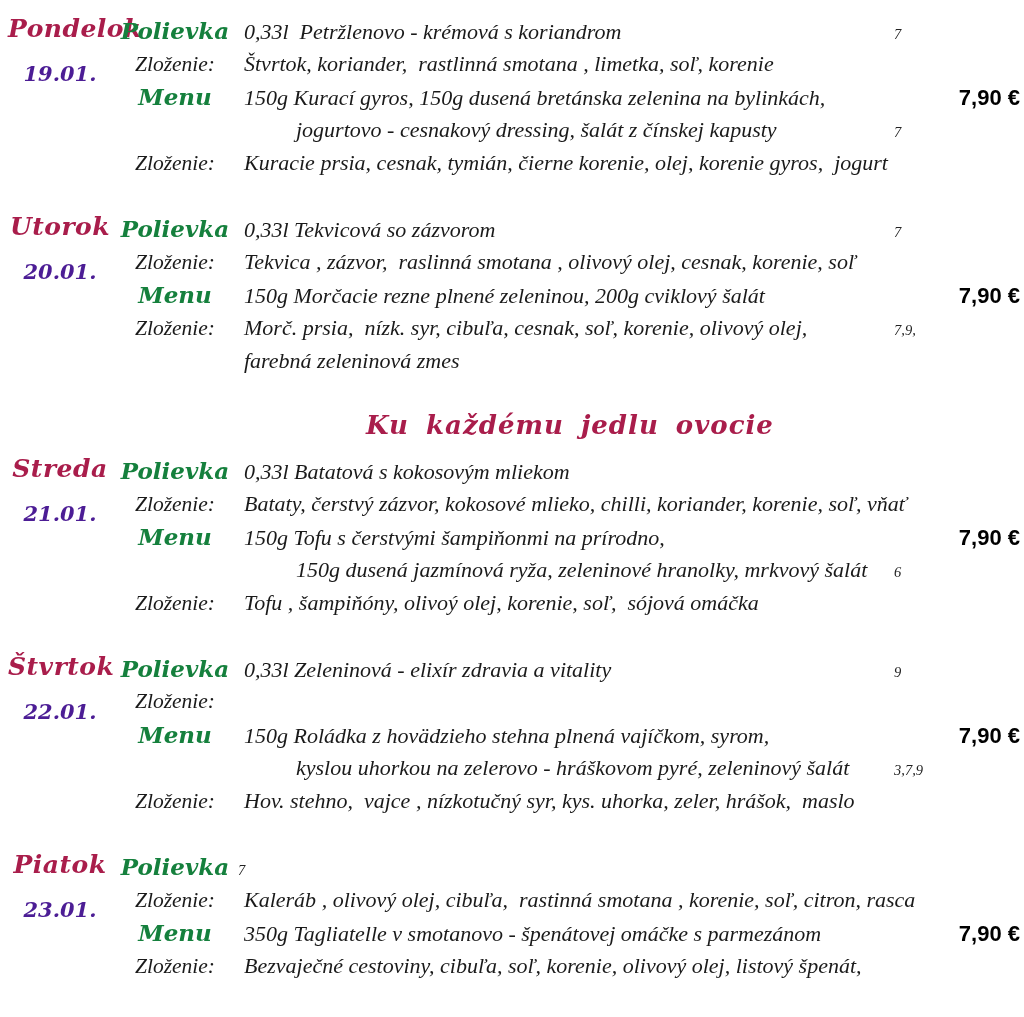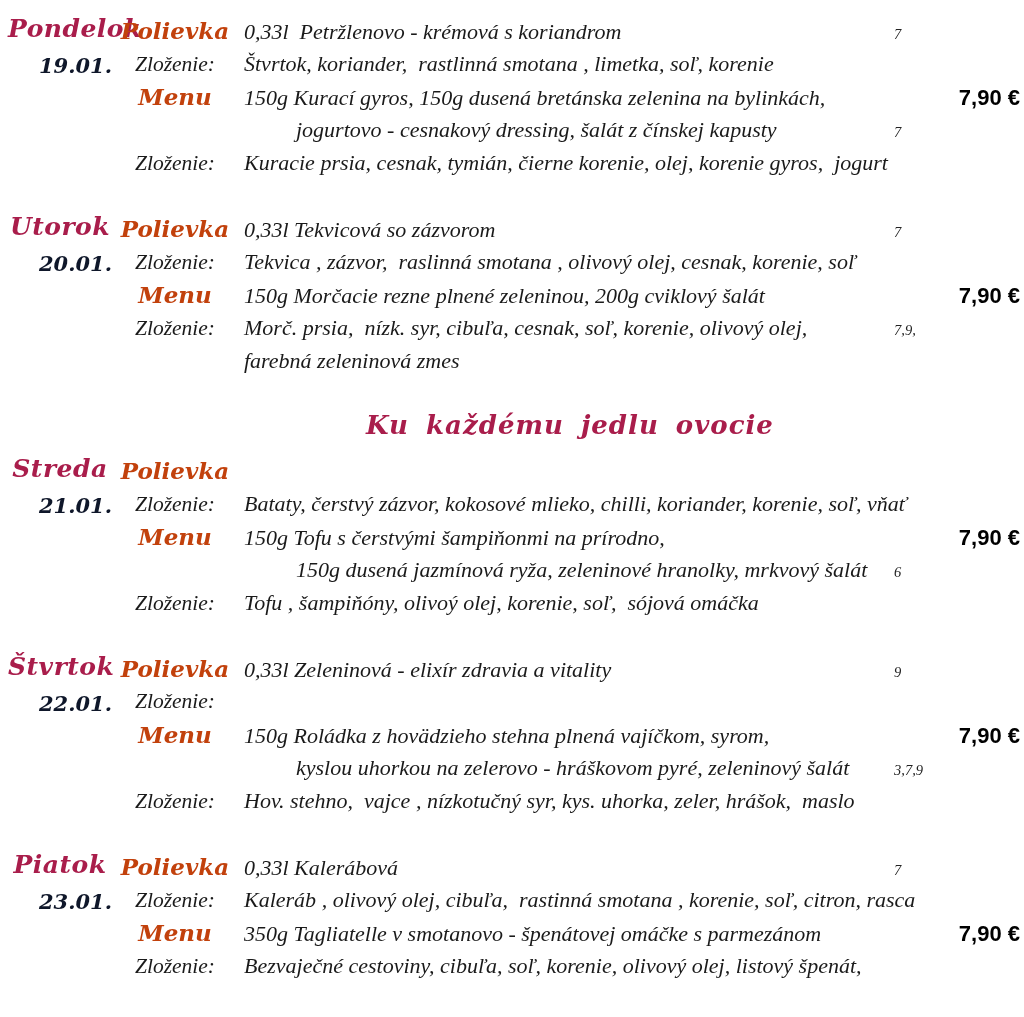--- a/index.html
+++ b/index.html
@@ -24,39 +24,38 @@
     text-align: center;
     padding-top: 1px;
   }
   .day-name {
     font: italic 700 25px/1.1 "DejaVu Serif", serif;
     color: var(--accent);
     letter-spacing: 0.5px;
   }
   .day-date {
     font: italic 700 21px/1 "DejaVu Serif", serif;
-    color: #0f172a;
-    margin-top: 12px;
-    text-align: right;
+    color: #4c1d95;
+    margin-top: 20px;
   }
   .day-rows { min-width: 0; }
   .row {
     display: grid;
     grid-template-columns: 126px 1fr 54px 72px;
     height: 33px;
     align-items: baseline;
   }
   .label {
     text-align: center;
     line-height: 33px;
     white-space: pre;
   }
   .label.script {
     font: italic 700 23px/33px "DejaVu Serif", serif;
-    color: #c2410c;
+    color: #15803d;
   }
   .label.plain {
     font: italic 400 21.5px/33px "Liberation Serif", serif;
     color: #1a1a1a;
   }
   .content {
     font: italic 400 22px/33px "Liberation Serif", serif;
     color: #1a1a1a;
     padding-left: 6px;
     white-space: pre;
@@ -167,20 +166,21 @@
     </section>
     <div class="fruit-note">Ku každému jedlu ovocie</div>
     <section class="day-block">
       <div class="day-cell">
         <div class="day-name">Streda</div>
         <div class="day-date">21.01.</div>
       </div>
       <div class="day-rows">
         <div class="row">
           <div class="label script">Polievka</div>
+          <div class="content"><span class="seg bold">0,33l Batatová s kokosovým mliekom</span></div>
           <div class="allergen"></div>
           <div class="price"></div>
         </div>
         <div class="row">
           <div class="label plain">Zloženie:</div>
           <div class="content"><span class="seg">Bataty, čerstvý zázvor, kokosové mlieko, chilli, koriander, korenie, soľ, vňať</span></div>
           <div class="allergen"></div>
           <div class="price"></div>
         </div>
         <div class="row">
@@ -241,21 +241,20 @@
       </div>
     </section>
     <section class="day-block">
       <div class="day-cell">
         <div class="day-name">Piatok</div>
         <div class="day-date">23.01.</div>
       </div>
       <div class="day-rows">
         <div class="row">
           <div class="label script">Polievka</div>
-          <div class="content"><span class="seg bold">0,33l Kalerábová</span></div>
           <div class="allergen">7</div>
           <div class="price"></div>
         </div>
         <div class="row">
           <div class="label plain">Zloženie:</div>
           <div class="content"><span class="seg bold">Kaleráb</span><span class="seg"> , olivový olej, cibuľa,  </span><span class="seg bold">rastinná smotana</span><span class="seg"> , korenie, soľ, citron, rasca</span></div>
           <div class="allergen"></div>
           <div class="price"></div>
         </div>
         <div class="row">

